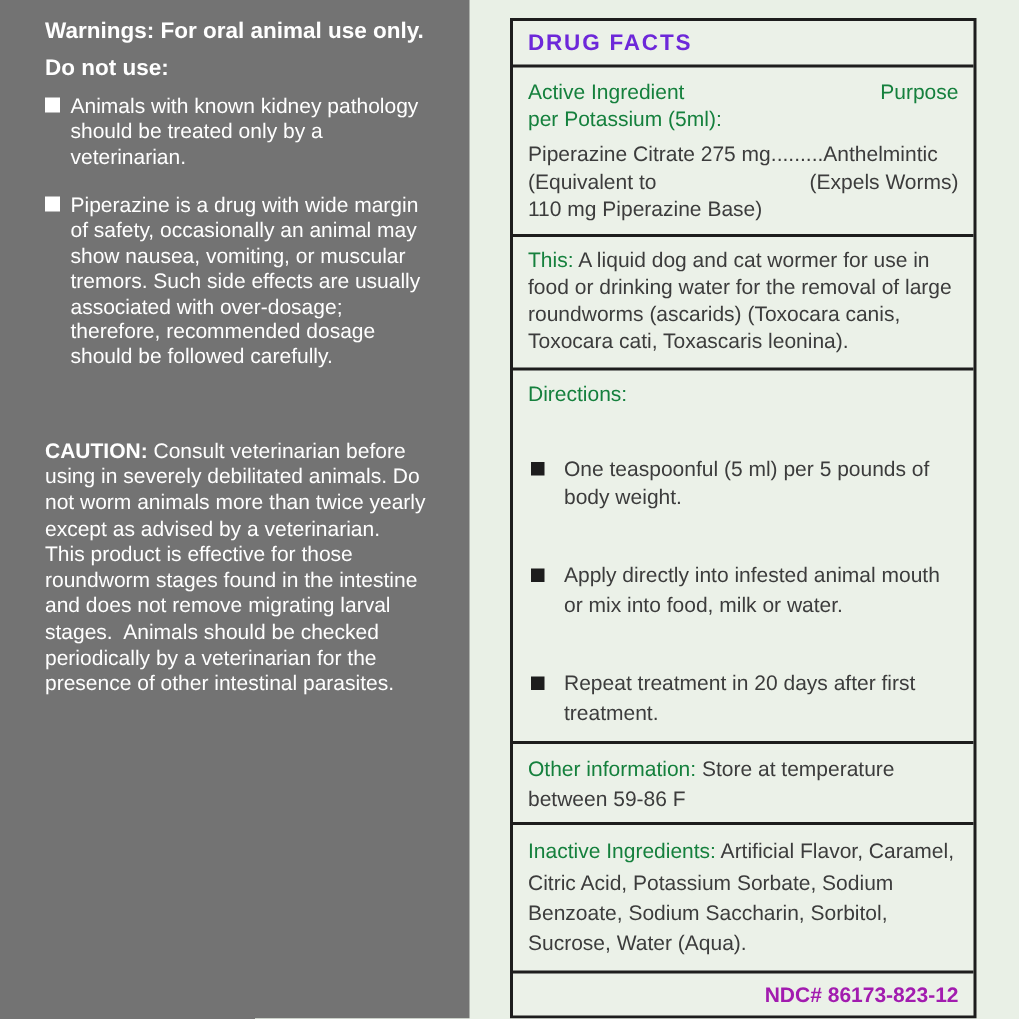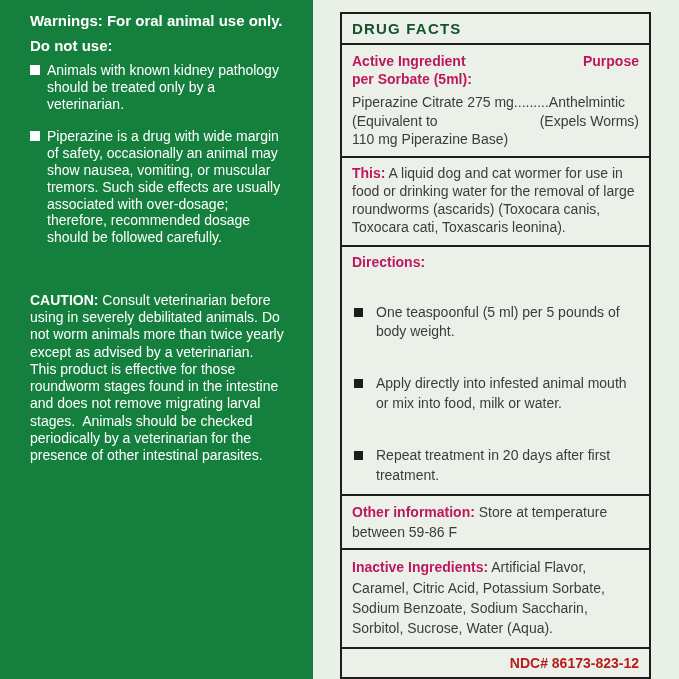--- a/index.html
+++ b/index.html
@@ -9,21 +9,21 @@
     background: #E9F0E6;
     font-family: "Liberation Sans", sans-serif;
     color: #3C3C3C;
     overflow: hidden;
   }
   .page { display: flex; width: 679px; height: 679px; }
 
   
   .left-panel {
     width: 313px; flex-shrink: 0;
-    background: #15803d;
+    background: #737373;
     color: #FFFFFF;
     padding: 12px 28px 0 30px;
     font-size: 14px;
     line-height: 1.2;
   }
   .left-panel .hd { font-weight: bold; font-size: 15px; margin: 0 0 7px 0; }
   .warn-list { list-style: none; margin: 2px 0 0 0; padding: 0; }
   .warn-item { display: flex; gap: 7px; margin-bottom: 16px; }
   .warn-item .sq { width: 10px; height: 10px; background: #FFFFFF; margin-top: 3px; flex-shrink: 0; }
   .keep { font-weight: bold; font-size: 15px; margin: 17px 0 0 0; }
@@ -31,36 +31,36 @@
   .caution strong { font-weight: bold; }
 
   
   .right-panel { flex: 1; padding: 12px 25px 0 27px; }
   .facts-box {
     border: 2px solid #1D1D1D;
     background: #EBF1E8;
     width: 311px;
   }
   .sec { padding: 7px 10px 8px 10px; border-top: 2px solid #1D1D1D; font-size: 14px; }
-  .bold { font-weight: bold; color: #be185d; }
-  .sec-header { font-weight: bold; font-size: 15px; letter-spacing: 1.2px; color: #14532d; padding: 6px 10px; }
+  .bold { font-weight: normal; color: #15803d; }
+  .sec-header { font-weight: bold; font-size: 15px; letter-spacing: 1.2px; color: #6d28d9; padding: 6px 10px; }
 
   .active-sec { line-height: 1.3; }
   .row { display: flex; justify-content: space-between; }
   .ing-line { margin-top: 5px; }
 
   .uses-sec { line-height: 1.28; }
 
   .dir-list { list-style: none; margin: 5px 0 0 0; padding: 0 0 0 2px; display: flex; flex-direction: column; gap: 4px; }
   .dir-item { display: flex; gap: 13px; line-height: 1.42; margin-top: 28px; }
   .dir-item .dsq { width: 9px; height: 9px; background: #1D1D1D; margin-top: 5px; flex-shrink: 0; }
 
   .other-sec { line-height: 1.45; padding-top: 6px; padding-bottom: 6px; }
   .inactive-sec { line-height: 1.45; }
-  .ndc-sec { text-align: right; font-weight: bold; color: #b91c1c; padding-top: 6px; padding-bottom: 6px; }
+  .ndc-sec { text-align: right; font-weight: bold; color: #a21caf; padding-top: 6px; padding-bottom: 6px; }
 </style>
 </head>
 <body>
 
 <div class="page">
 
   <div class="left-panel">
     <p class="hd">Warnings: For oral animal use only.</p>
     <p class="hd">Do not use:</p>
 
@@ -84,21 +84,21 @@
   <div class="right-panel">
     <div class="facts-box">
 
       <div class="sec-header first">DRUG FACTS</div>
 
       <div class="sec active-sec">
         <div class="row">
           <span class="bold">Active Ingredient</span>
           <span class="bold">Purpose</span>
         </div>
-        <div class="bold">per Sorbate (5ml):</div>
+        <div class="bold">per Potassium (5ml):</div>
         <div class="ing-line">Piperazine Citrate 275 mg.........Anthelmintic</div>
         <div class="row">
           <span>(Equivalent to</span>
           <span>(Expels Worms)</span>
         </div>
         <div>110 mg Piperazine Base)</div>
       </div>
 
       <div class="sec uses-sec"><strong class="bold">This:</strong><span> A liquid dog and cat wormer for use in food or drinking water for the removal of large roundworms (ascarids) (Toxocara canis, Toxocara cati, Toxascaris leonina).</span></div>
 

